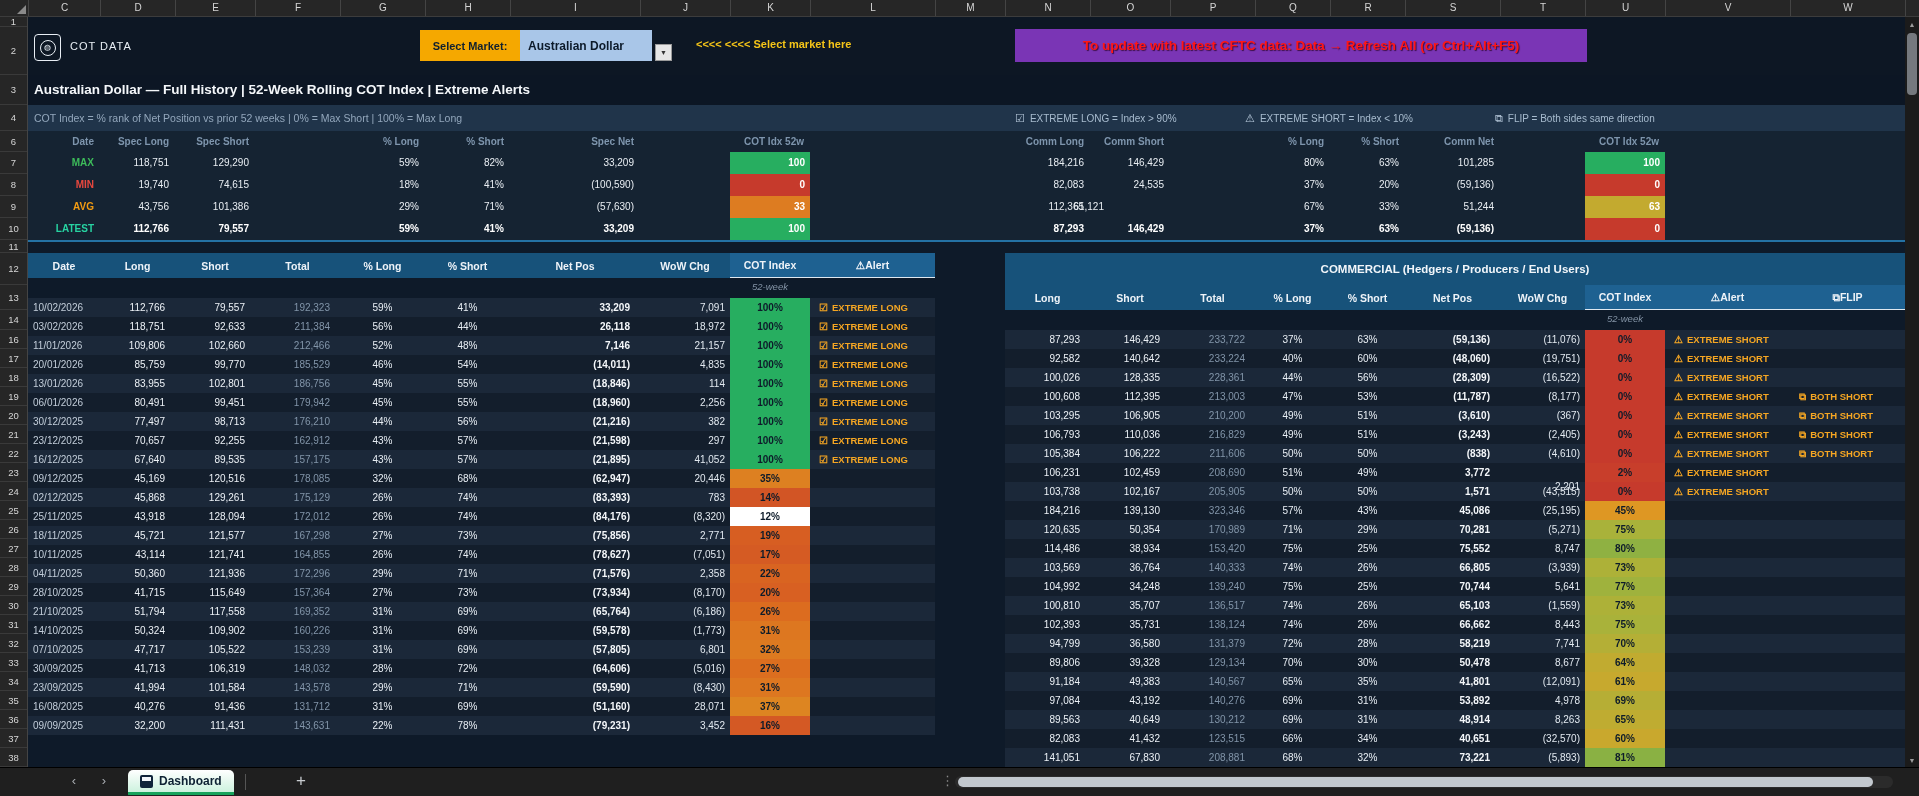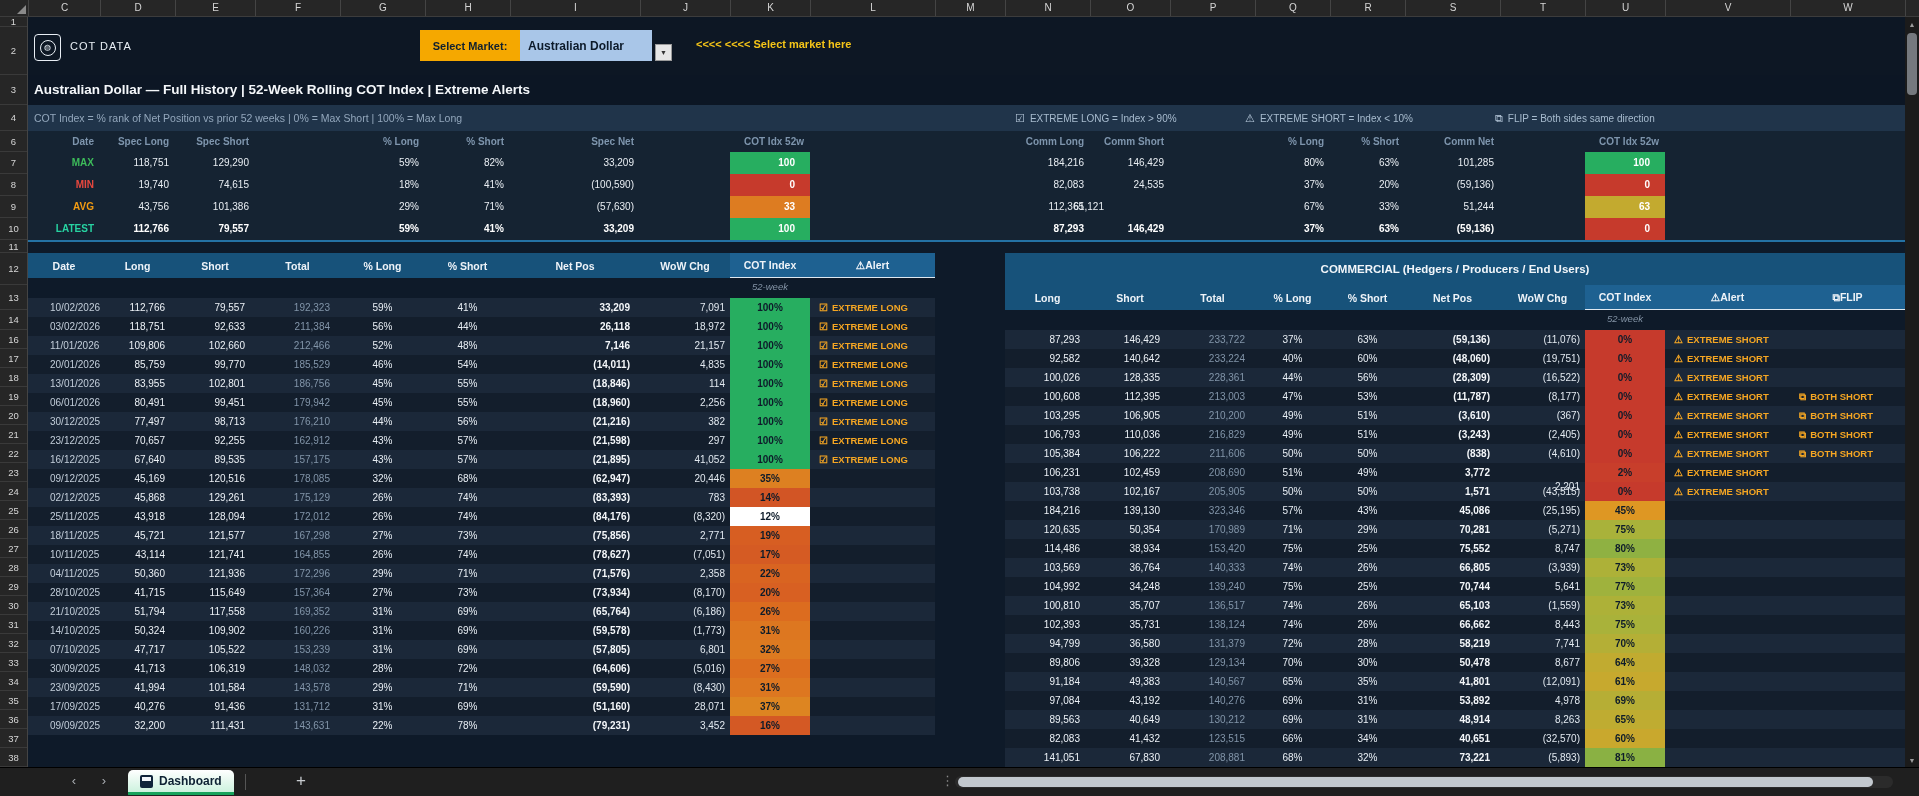--- a/index.html
+++ b/index.html
@@ -36,35 +36,35 @@
   .legend-item{position:absolute;top:0;height:26px;line-height:26px;color:#a8bccf;font-size:10px;}
   .legend-item .lg-icon{font-size:11px;margin-right:5px;color:#b9cbdd;}
 
   
   .b-summary{top:114px;height:109px;background:#152332;border-bottom:2px solid #2472a4;box-sizing:content-box;}
   .sum-cell{position:absolute;height:21px;line-height:21px;font-size:10px;white-space:nowrap;}
   .sum-h{color:#7e95ad;font-weight:bold;text-align:right;}
   .sum-label{font-weight:bold;text-align:right;font-size:10px;}
   .sum-v{color:#e9eef3;text-align:right;}
   .sum-v.bold{font-weight:bold;color:#ffffff;}
-  .sum-idx{color:#ffffff;font-weight:bold;text-align:right;padding-right:15px;box-sizing:border-box;}
+  .sum-idx{color:#ffffff;font-weight:bold;text-align:right;padding-right:5px;box-sizing:border-box;}
 
   
   .tablewrap{position:absolute;top:236px;}
   .sect{height:32px;background:#17527a;color:#f2f6fa;font-weight:bold;font-size:11.5px;display:flex;align-items:center;justify-content:center;}
   .thead{height:25px;display:flex;background:#17527a;}
   .th{color:#eef3f8;font-weight:bold;font-size:10.5px;display:flex;align-items:center;justify-content:center;box-sizing:border-box;flex:none;height:25px;}
   .th.hl{background:#1e6191;border-bottom:1px solid #dfe8f0;}
   .tnote{height:20px;position:relative;}
   .note52{position:absolute;top:0;height:20px;line-height:18px;text-align:center;color:#8494a6;font-style:italic;font-size:9.5px;}
   .trow{display:flex;height:19px;}
   .trow.even{background:#1b2839;}
   .trow.odd{background:#131e2c;}
   .td{flex:none;height:19px;line-height:19px;font-size:10px;white-space:nowrap;box-sizing:border-box;overflow:hidden;}
-  .td.date{color:#c2cdd9;padding-left:22px;}
+  .td.date{color:#c2cdd9;padding-left:5px;}
   .td.num{color:#edf2f7;text-align:right;padding-right:10px;}
   .td.total{color:#8295a9;text-align:right;padding-right:10px;}
   .td.pct{color:#e8eef4;text-align:center;}
   .td.net{color:#f4f7fa;font-weight:bold;text-align:right;padding-right:10px;}
   .td.wow{color:#e2e9f0;text-align:right;padding-right:5px;}
   .td.idx{color:#0d1b2a;font-weight:bold;text-align:center;}
   .td.alert{color:#f5a623;font-weight:bold;font-size:9.5px;padding-left:9px;}
   .td.alert .a-icon{margin-right:4px;font-size:10px;}
 
   
@@ -164,20 +164,23 @@
       <div class="logo-box">
         <div class="logo-circ">◍</div>
       </div>
       <div class="logo-text">COT DATA</div>
       <div class="sel-label">Select Market:</div>
       <div class="sel-value">Australian Dollar</div>
       <div class="dd-btn">
         <span>▼</span>
       </div>
       <div class="hint">&lt;&lt;&lt;&lt; &lt;&lt;&lt;&lt; Select market here</div>
+      <div class="banner">
+        <span>To update with latest CFTC data: Data → Refresh All (or Ctrl+Alt+F5)</span>
+      </div>
     </div>
 
     <div class="band b-title">Australian Dollar  —  Full History  |  52-Week Rolling COT Index  |  Extreme Alerts</div>
     <div class="band b-sub">
       <span>COT Index = % rank of Net Position vs prior 52 weeks  |  0% = Max Short  |  100% = Max Long</span>
       <span class="legend-item" style="left:987px;"><span class="lg-icon">☑</span><span>EXTREME LONG = Index &gt; 90%</span></span>
       <span class="legend-item" style="left:1217px;"><span class="lg-icon">⚠</span><span>EXTREME SHORT = Index &lt; 10%</span></span>
       <span class="legend-item" style="left:1467px;"><span class="lg-icon">⧉</span><span>FLIP = Both sides same direction</span></span>
     </div>
 
@@ -515,21 +518,21 @@
             <div class="td num" style="width: 80px;">101,584</div>
             <div class="td total" style="width: 85px;">143,578</div>
             <div class="td pct" style="width: 85px;">29%</div>
             <div class="td pct" style="width: 85px;">71%</div>
             <div class="td net" style="width: 130px;">(59,590)</div>
             <div class="td wow" style="width: 90px;">(8,430)</div>
             <div class="td idx" style="width: 80px; background: rgb(221, 119, 32);">31%</div>
             <div class="td alert" style="width: 125px;"></div>
           </div>
           <div class="trow odd">
-            <div class="td date" style="width: 72px;">17/09/2025</div>
+            <div class="td date" style="width: 72px;">16/08/2025</div>
             <div class="td num" style="width: 75px;">40,276</div>
             <div class="td num" style="width: 80px;">91,436</div>
             <div class="td total" style="width: 85px;">131,712</div>
             <div class="td pct" style="width: 85px;">31%</div>
             <div class="td pct" style="width: 85px;">69%</div>
             <div class="td net" style="width: 130px;">(51,160)</div>
             <div class="td wow" style="width: 90px;">28,071</div>
             <div class="td idx" style="width: 80px; background: rgb(221, 133, 33);">37%</div>
             <div class="td alert" style="width: 125px;"></div>
           </div>

